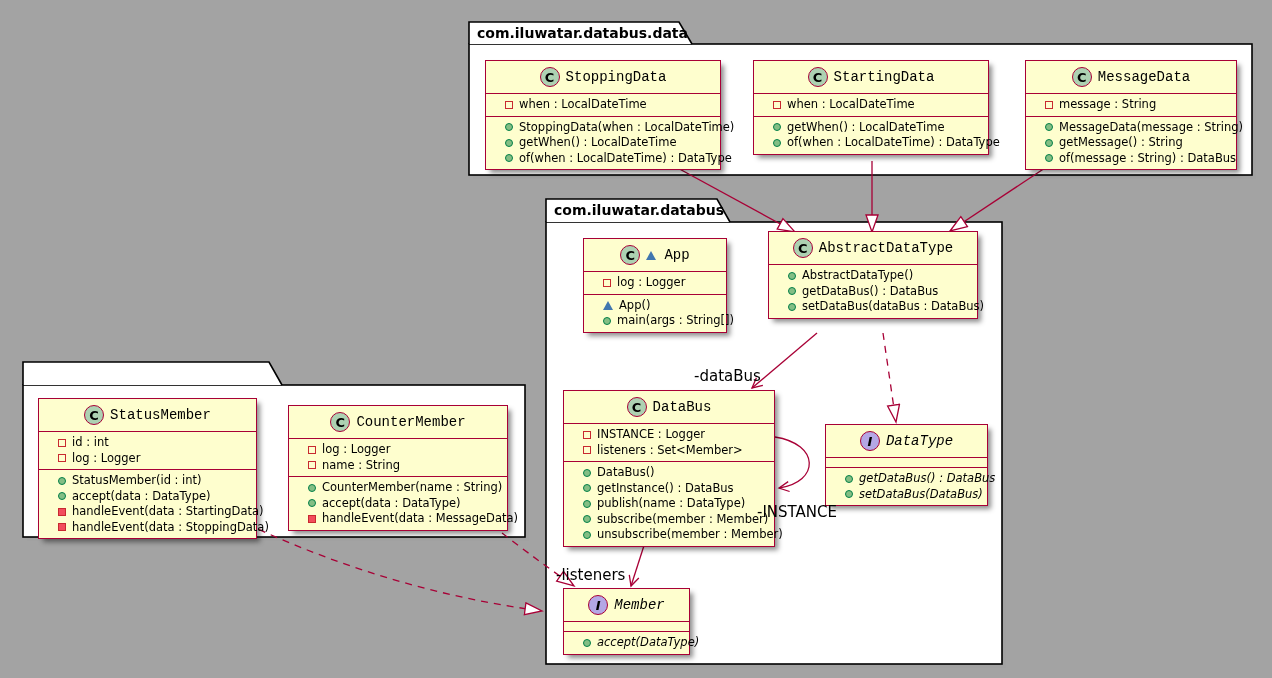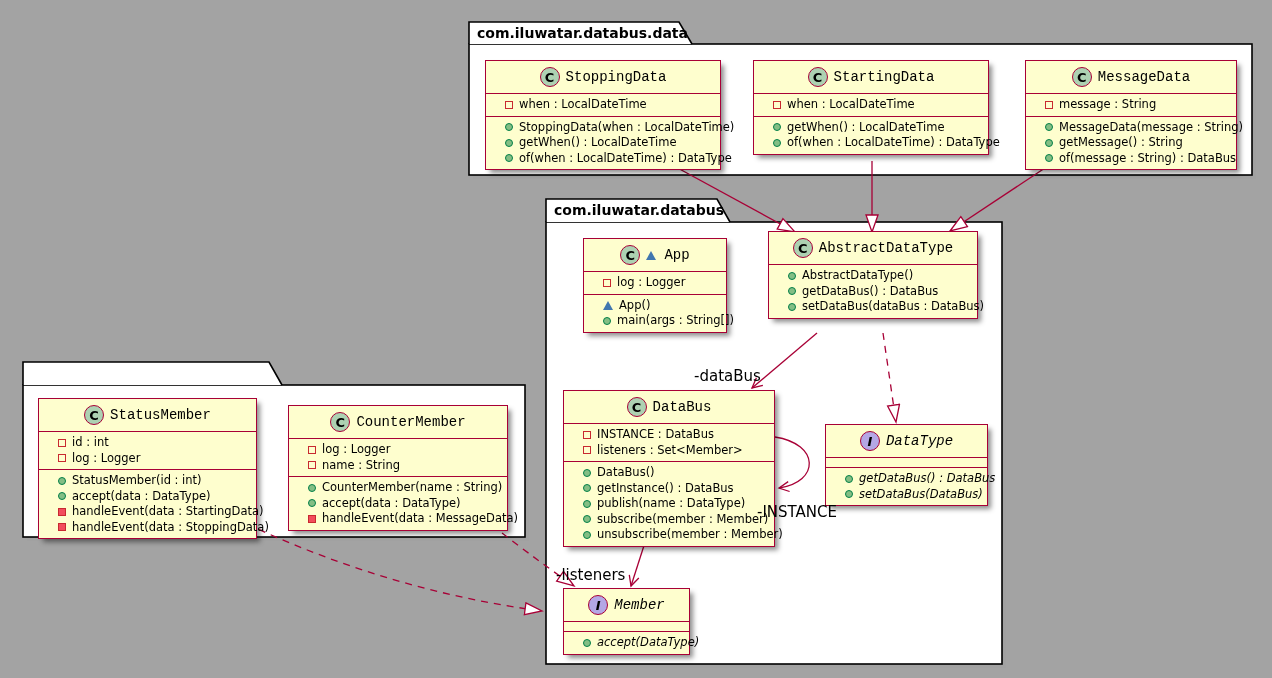--- a/index.html
+++ b/index.html
@@ -215,21 +215,21 @@
   </div>
 
   <div class="ubox" style="left:563px;top:390px;width:212px;">
     <div class="utitle">
       <span class="circ c-class">C</span>
       <span class="tname">DataBus</span>
     </div>
     <div class="usec">
       <div class="row">
         <span class="ic f-priv"></span>
-        <span class="st">INSTANCE : DataBus</span>
+        <span class="st">INSTANCE : Logger</span>
       </div>
       <div class="row">
         <span class="ic f-priv"></span>
         <span>listeners : Set&lt;Member&gt;</span>
       </div>
     </div>
     <div class="usec">
       <div class="row">
         <span class="ic m-pub"></span>
         <span>DataBus()</span>

